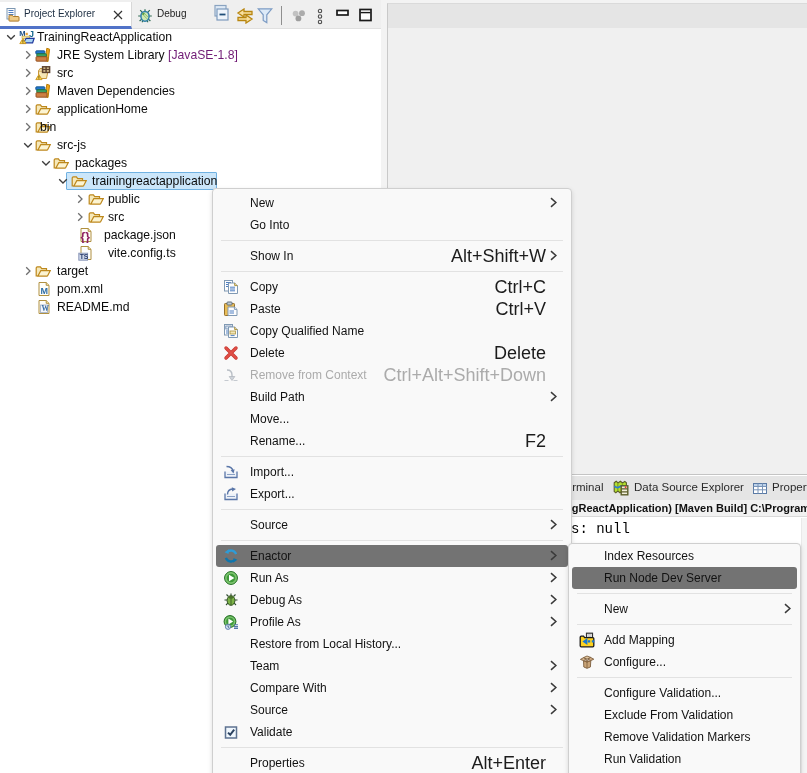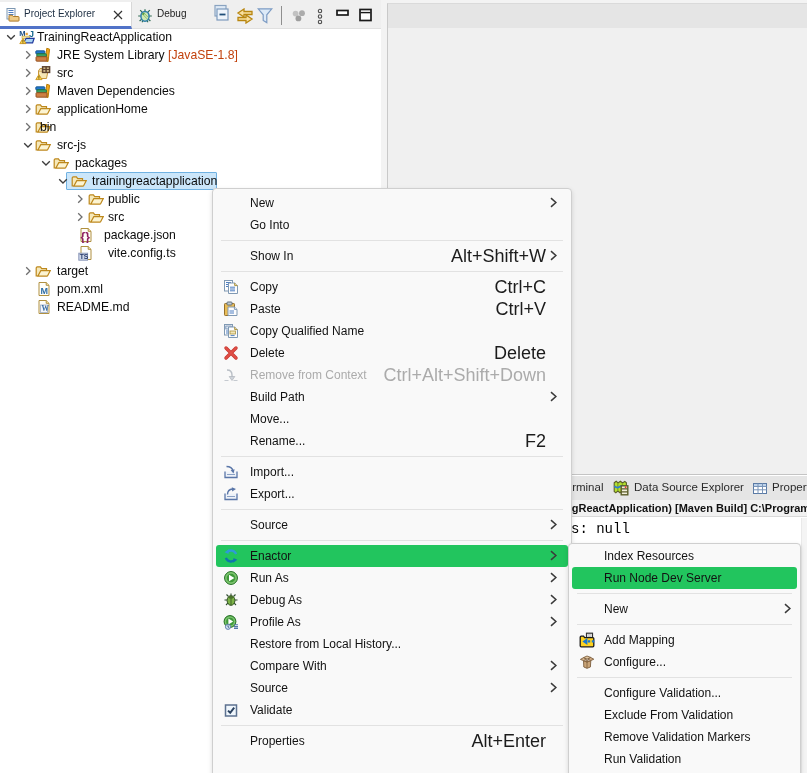--- a/index.html
+++ b/index.html
@@ -24,39 +24,39 @@
 
 #bpanel { left:387px; top:474px; width:420px; height:299px; background:#fff; border-top:1px solid #c4c4c4;}
 #btabs { left:0; top:1px; width:420px; height:24px; background:#e5e5e5; }
 .btabtxt { font-size:11.5px; color:#2b2b2b; }
 #ctitle { left:0; top:25px; width:420px; height:17px; background:#f1f1f1; border-bottom:1px solid #d9d9d9; overflow:hidden;}
 #ctitletxt { font-size:11px; color:#111; font-weight:bold; white-space:nowrap; }
 #cmono { font-family:"Liberation Mono", monospace; font-size:14px; color:#000; white-space:pre; }
 
 
 .lbl { font-size:12.2px; color:#0b0b0b; white-space:nowrap; }
-.jver { color:#c2410c; }
+.jver { color:#701a75; }
 #selbox { left:66px; top:172px; width:151px; height:18px; background:#cbe6fa; border:1px solid #71b2e2; border-radius:1px;}
 
 
 .menu { background:#f9f9f9; border:1px solid #cfcfcf; border-radius:4px;
   box-shadow:0 2px 5px rgba(0,0,0,0.13); }
 #menu1 { left:212px; top:188px; width:360px; height:590px; padding-top:3px;}
 #menu2 { left:568px; top:543px; width:233px; height:235px; padding-top:1px;}
 .mi { position:relative; height:22px; display:flex; align-items:center; }
 .mi .ic { position:absolute; left:10px; top:3px; width:16px; height:16px; }
 #menu1 .mi .txt { margin-left:37px; }
 #menu2 .mi .txt { margin-left:35px; }
 .mi .txt { font-size:12px; color:#121212; }
 .mi .sc { position:absolute; right:25px; font-size:18px; color:#1c1c1c; }
 #menu1 .mi .arrow { position:absolute; right:14px; top:5px; }
 #menu1 .mi.hl .arrow { right:11px; }
 #menu2 .mi .arrow { position:absolute; right:9px; top:5px; }
 .mi.dis .txt, .mi.dis .sc { color:#ababab; }
-.mi.hl { background:#22c55e; border-radius:3px; margin:0 3px; }
+.mi.hl { background:#737373; border-radius:3px; margin:0 3px; }
 .mi.hl .ic { left:7px; }
 #menu1 .mi.hl .txt { margin-left:34px; }
 #menu2 .mi.hl .txt { margin-left:32px; }
 .msep { height:1px; background:#e2e2e2; margin:4px 8px; }
 </style>
 </head>
 <body>
 <div id="stage">
 
   <div class="abs" id="edtop"></div>
@@ -536,20 +536,28 @@
         <span class="arrow">
           <svg width="7" height="11" viewBox="0 0 7 11">
             <path d="M1 1.1 L5.9 5.5 L1 9.9" fill="none" stroke="#3a3a3a" stroke-width="1.5"></path>
           </svg>
         </span>
       </div>
 <div class="mi">
         <span class="txt">Restore from Local History...</span>
       </div>
 <div class="mi">
+        <span class="txt">Team</span>
+        <span class="arrow">
+          <svg width="7" height="11" viewBox="0 0 7 11">
+            <path d="M1 1.1 L5.9 5.5 L1 9.9" fill="none" stroke="#3a3a3a" stroke-width="1.5"></path>
+          </svg>
+        </span>
+      </div>
+<div class="mi">
         <span class="txt">Compare With</span>
         <span class="arrow">
           <svg width="7" height="11" viewBox="0 0 7 11">
             <path d="M1 1.1 L5.9 5.5 L1 9.9" fill="none" stroke="#3a3a3a" stroke-width="1.5"></path>
           </svg>
         </span>
       </div>
 <div class="mi">
         <span class="txt">Source</span>
         <span class="arrow">

